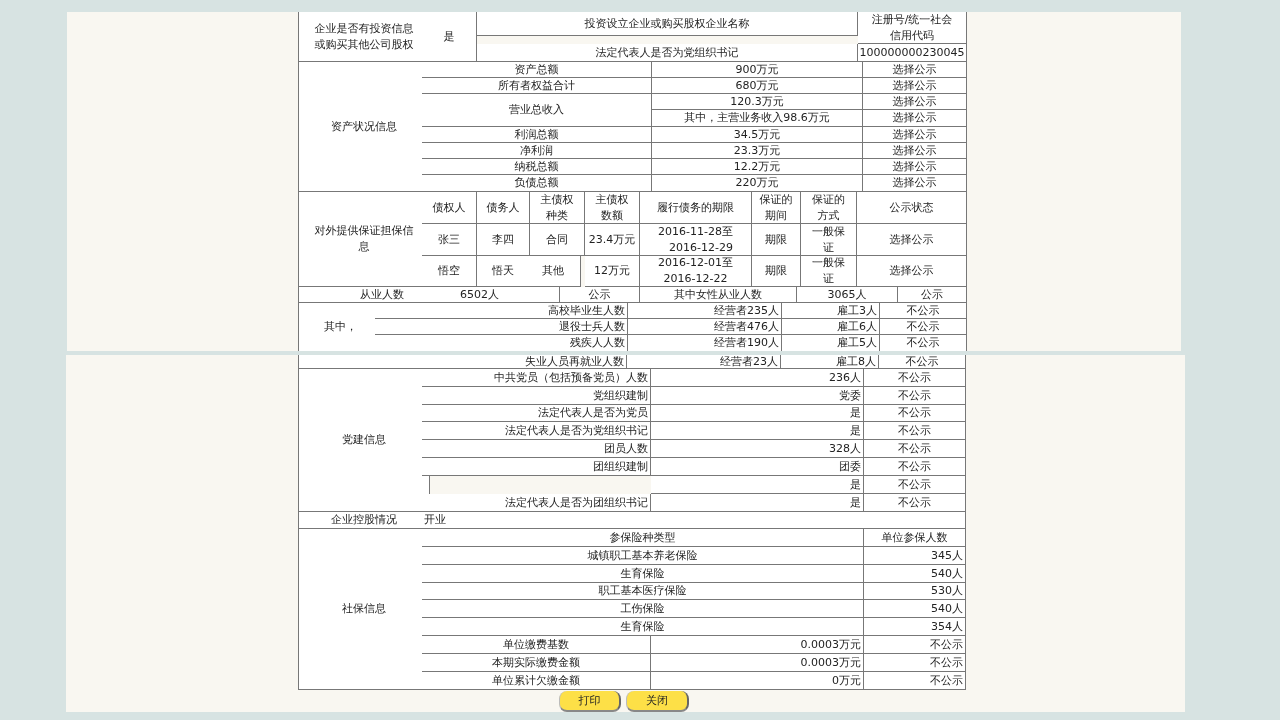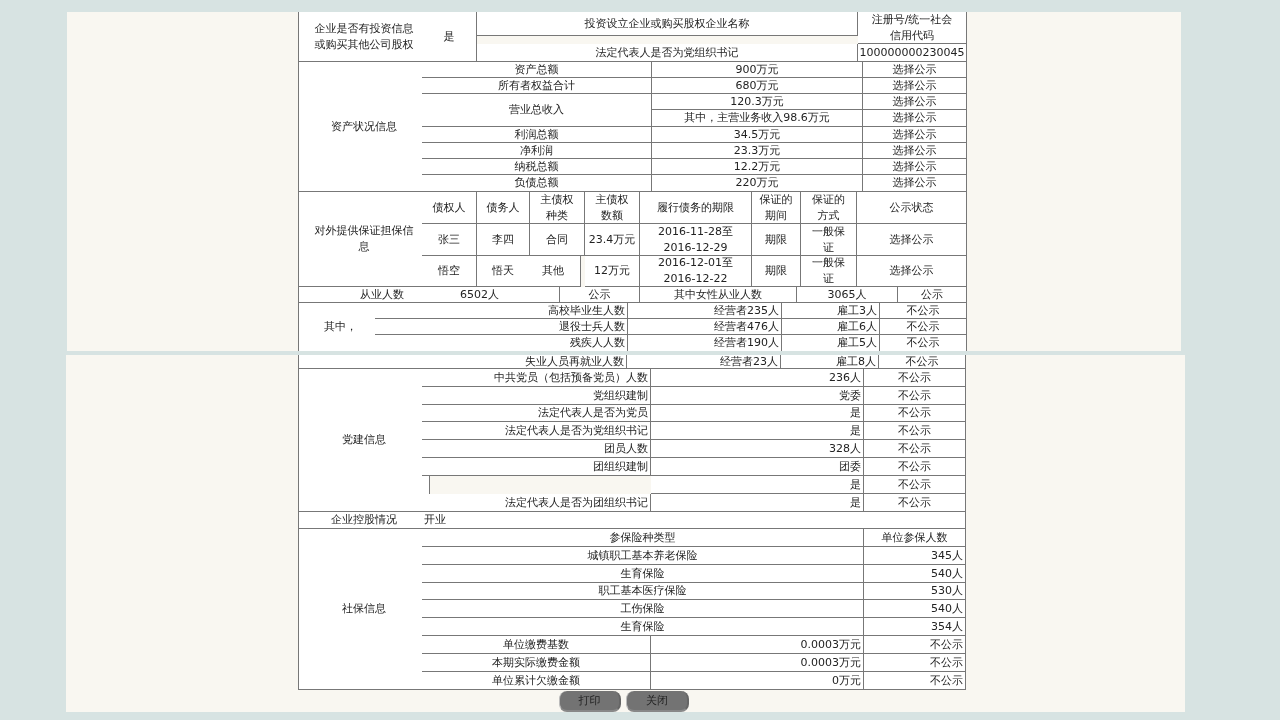--- a/index.html
+++ b/index.html
@@ -4,21 +4,21 @@
 <style>
   html,body{margin:0;padding:0;}
   body{width:1280px;height:720px;background:#d7e3e2;position:relative;overflow:hidden;
        font-family:"DejaVu Sans","Liberation Sans",sans-serif;font-size:11px;color:#222;}
   .panel{position:absolute;background:#f9f7f1;overflow:hidden;}
   .c{position:absolute;box-sizing:border-box;background:#fff;border-right:1px solid #777;border-bottom:1px solid #777;
      display:flex;align-items:center;justify-content:center;text-align:center;line-height:16px;padding:0 2px;white-space:pre-line;}
   .r{justify-content:flex-end;text-align:right;}
   .l{justify-content:flex-start;text-align:left;}
   .btl{border-left:1px solid #777;margin-left:8px;}
-  .btn{position:absolute;box-sizing:border-box;background:#737373;border-right:2px solid #666;border-bottom:2px solid #888;
+  .btn{position:absolute;box-sizing:border-box;background:#fde047;border-right:2px solid #666;border-bottom:2px solid #888;
        border-left:1px solid #bbb;display:flex;align-items:center;justify-content:center;font-size:11px;cursor:pointer;border-radius:8px;}
 </style>
 </head>
 <body>
 
 <div class="panel" style="left:67px;top:12px;width:1114px;height:339px;">
   <div style="position:absolute;left:223px;top:0;width:677px;height:339px;">
 
     <div class="c btl" style="left:0;top:0;width:132px;height:50px;">企业是否有投资信息
 或购买其他公司股权</div>
@@ -72,21 +72,21 @@
     <div class="c" style="left:462px;top:180px;width:49px;height:32px;">保证的
 期间</div>
     <div class="c" style="left:511px;top:180px;width:56px;height:32px;">保证的
 方式</div>
     <div class="c" style="left:567px;top:180px;width:110px;height:32px;">公示状态</div>
 
     <div class="c" style="left:132px;top:212px;width:55px;height:32px;">张三</div>
     <div class="c" style="left:187px;top:212px;width:53px;height:32px;">李四</div>
     <div class="c" style="left:240px;top:212px;width:55px;height:32px;">合同</div>
     <div class="c" style="left:295px;top:212px;width:55px;height:32px;">23.4万元</div>
-    <div class="c" style="left:350px;top:212px;width:112px;height:32px;">2016-11-28至
+    <div class="c" style="left:350px;top:212px;width:112px;height:32px;text-align:right;">2016-11-28至
 2016-12-29</div>
     <div class="c" style="left:462px;top:212px;width:49px;height:32px;">期限</div>
     <div class="c" style="left:511px;top:212px;width:56px;height:32px;">一般保
 证</div>
     <div class="c" style="left:567px;top:212px;width:110px;height:32px;">选择公示</div>
 
     <div class="c" style="left:132px;top:244px;width:55px;height:31px;">悟空</div>
     <div class="c" style="left:187px;top:244px;width:53px;height:31px;">悟天</div>
     <div class="c" style="left:236px;top:244px;width:55px;height:31px;">其他</div>
     <div class="c" style="left:295px;top:244px;width:55px;height:31px;">12万元</div>

